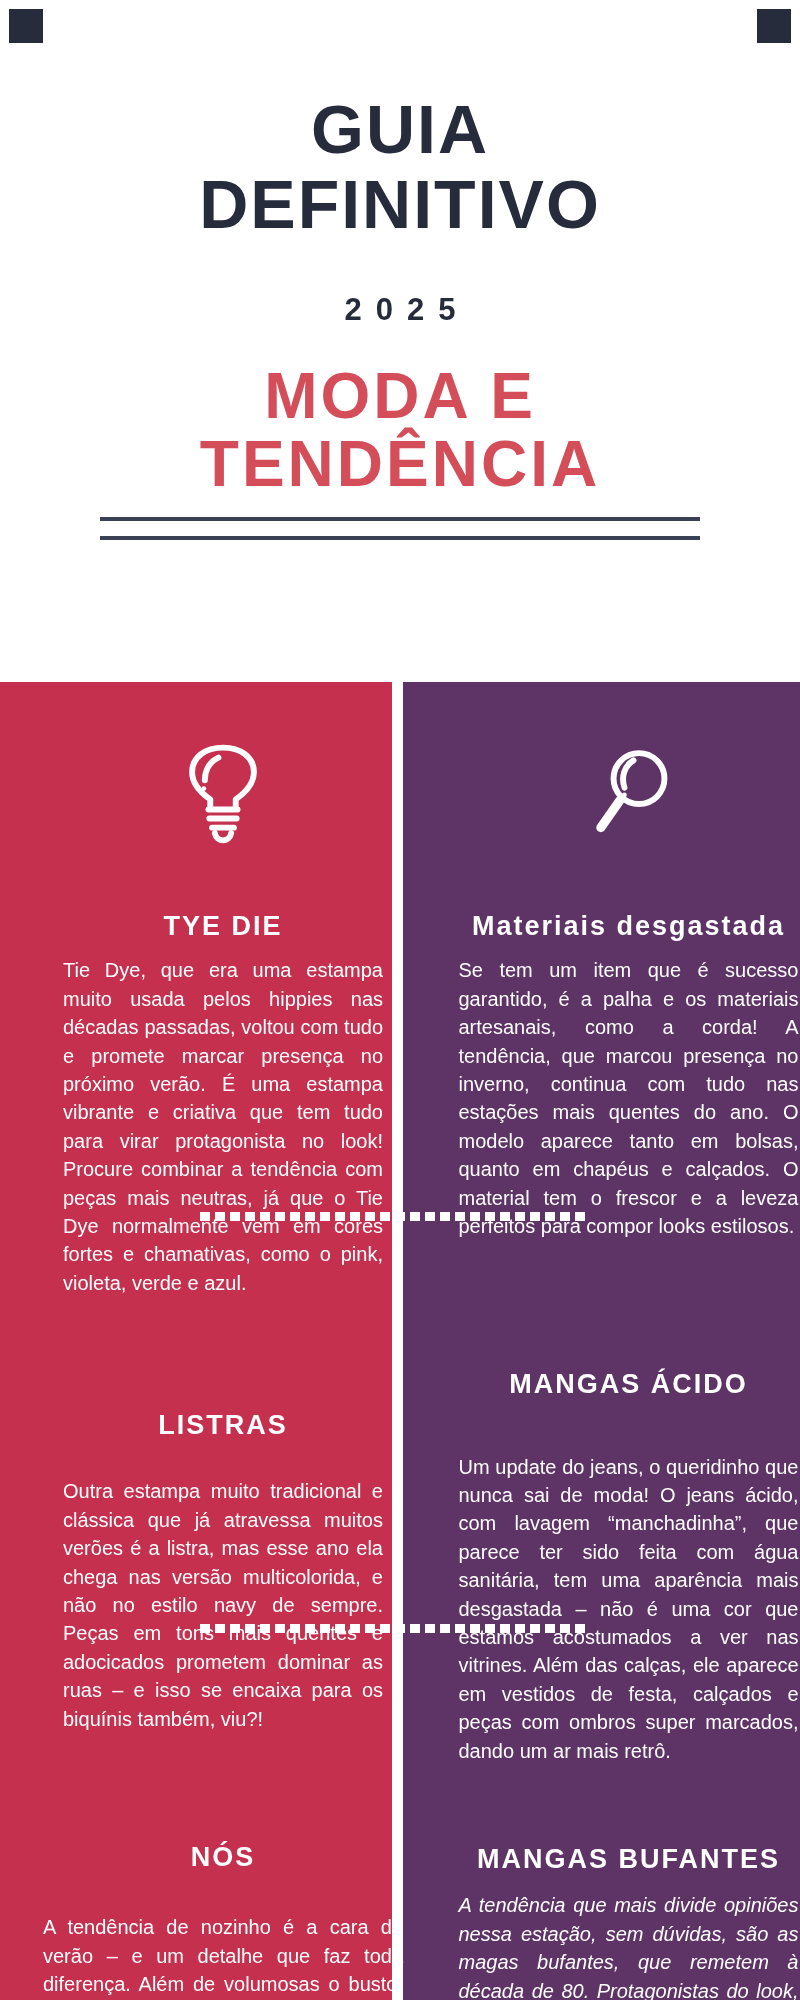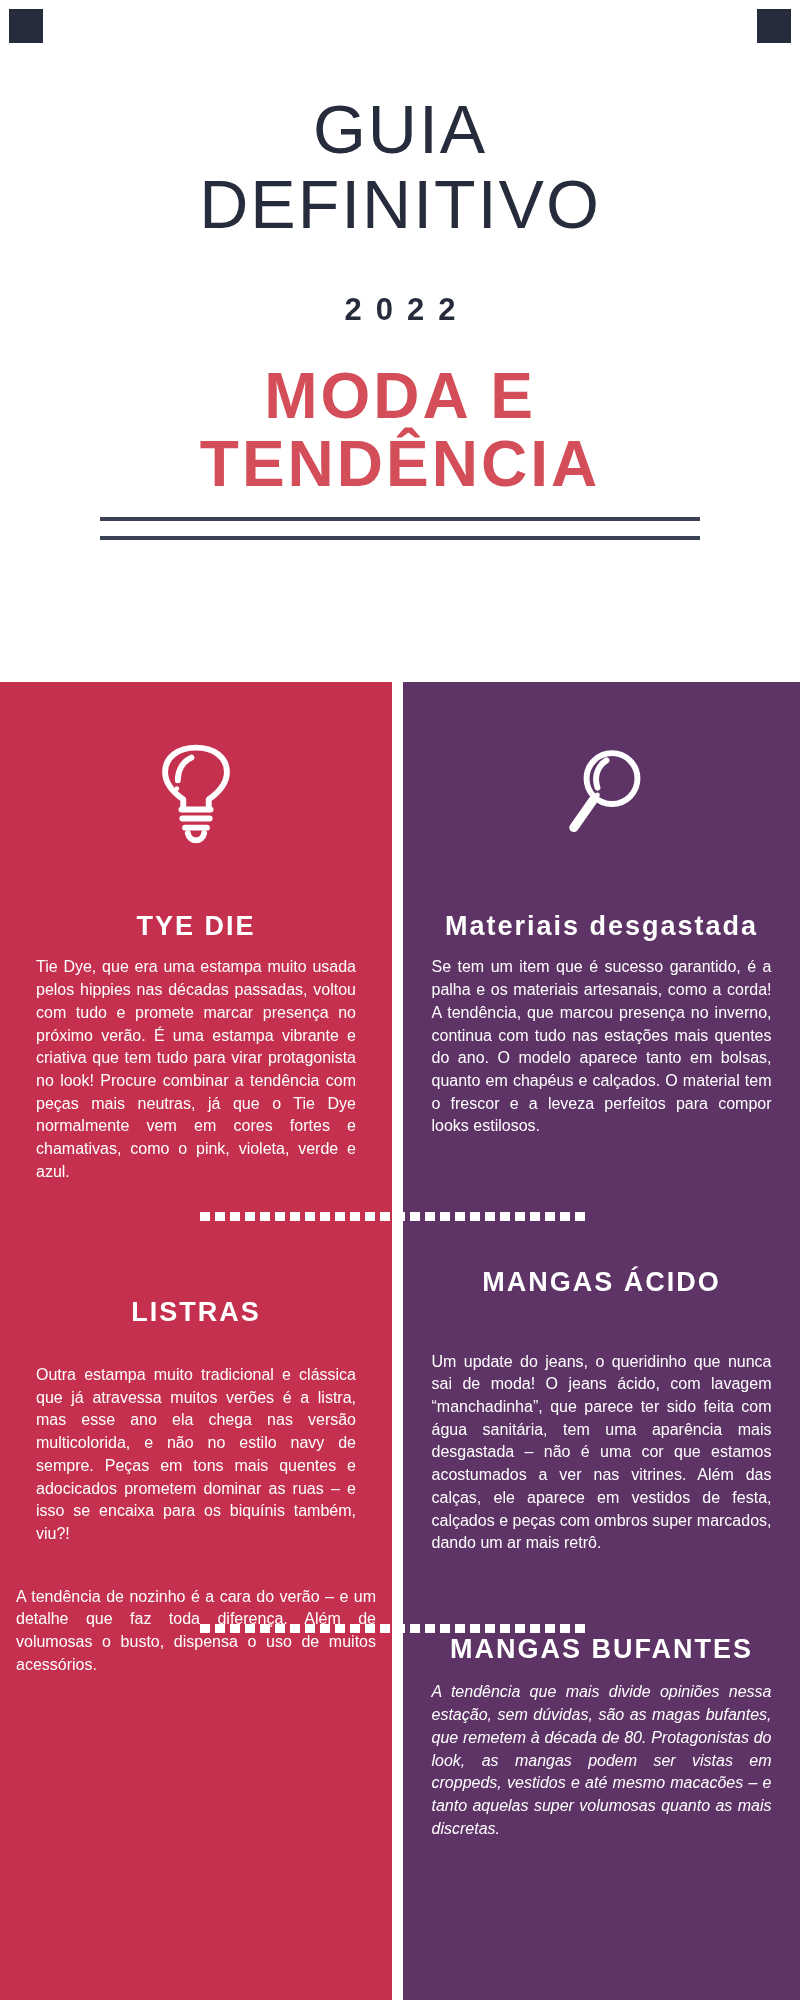--- a/index.html
+++ b/index.html
@@ -10,21 +10,21 @@
   }
   
   .corner{position:absolute;top:9px;width:34px;height:34px;background:#272C3C;}
   .corner.left{left:9px;}
   .corner.right{right:9px;}
 
   
   .header{position:absolute;top:0;left:0;width:800px;text-align:center;}
   .main-title{
     margin:92px auto 0;max-width:560px;
-    font-size:68px;font-weight:400;line-height:1.1;letter-spacing:2px;
+    font-size:68px;font-weight:700;line-height:1.1;letter-spacing:2px;
     color:#272C3C;
   }
   .year{
     margin:50px auto 0;
     font-size:31px;font-weight:600;letter-spacing:14px;text-indent:14px;
     color:#272C3C;
   }
   .sub-title{
     margin:34px auto 0;max-width:560px;
     font-size:64px;font-weight:800;line-height:1.07;letter-spacing:3px;
@@ -37,40 +37,40 @@
     font-size:47px;font-weight:500;letter-spacing:2px;line-height:1.1;
     white-space:nowrap;
   }
   .tagline .squeeze{display:inline-block;transform:scaleX(0.74);transform-origin:50% 50%;}
 
   
   .split-section{
     position:absolute;top:682px;left:0;width:800px;height:1318px;
     background:linear-gradient(90deg,#C5304E 0,#C5304E 392px,#ffffff 392px,#ffffff 403px,#5E3366 403px,#5E3366 800px);
   }
-  .col{position:absolute;top:0;height:100%;text-align:center;color:#ffffff;}
+  .col{position:absolute;top:0;height:100%;text-align:center;color:#ffffff;padding-left:27px;}
   .col.left{left:0;width:392px;}
   .col.right{left:403px;width:397px;}
 
   .icon-wrap{margin:62px auto 0;width:110px;height:100px;}
   .icon-wrap svg{width:100%;height:100%;}
 
   .topic-title{
     margin:66px auto 0;
     font-size:27px;font-weight:600;letter-spacing:2px;line-height:1.2;
     color:#ffffff;
   }
   .topic-title.row2-left{margin-top:112px;}
   .topic-title.row2-right{margin-top:128px;}
   .topic-title.row3-left{margin-top:108px;}
   .topic-title.row3-right{margin-top:78px;}
 
   .topic-text{
     margin:14px auto 0;width:320px;
-    font-size:16px;font-weight:500;line-height:1.42;
+    font-size:20px;font-weight:500;line-height:1.42;
     text-align:justify;color:#ffffff;
   }
   .col.right .topic-text{width:340px;}
   .topic-text.row2{margin-top:36px;}
   .topic-text.row2.right-p{margin-top:52px;}
   .topic-text.row3{margin-top:40px;}
   .topic-text.row3.right-p{margin-top:16px;font-style:italic;}
   .topic-text.wide{width:360px;}
 
   .divider{
@@ -83,21 +83,21 @@
 </head>
 <body>
 
 <div class="page">
 
   <div class="corner left"></div>
   <div class="corner right"></div>
 
   <div class="header">
     <div class="main-title">GUIA DEFINITIVO</div>
-    <div class="year">2022</div>
+    <div class="year">2025</div>
     <div class="sub-title">MODA E TENDÊNCIA</div>
     <div class="rule top"></div>
     <div class="rule bottom"></div>
   </div>
 
   <div class="split-section">
 
     <div class="col left">
       <div class="icon-wrap">
         <svg viewBox="0 0 110 110" fill="none" stroke="#ffffff" stroke-width="6.5" stroke-linecap="round" stroke-linejoin="round">
@@ -109,20 +109,21 @@
           <path d="M35 40 C35 28 41 19 50 15"></path>
           <circle cx="34" cy="49" r="2.6" fill="#ffffff" stroke="none"></circle>
         </svg>
       </div>
       <div class="topic-title">TYE DIE</div>
       <p class="topic-text">Tie Dye, que era uma estampa muito usada pelos hippies nas décadas passadas, voltou com tudo e promete marcar presença no próximo verão. É uma estampa vibrante e criativa que tem tudo para virar protagonista no look! Procure combinar a tendência com peças mais neutras, já que o Tie Dye normalmente vem em cores fortes e chamativas, como o pink, violeta, verde e azul.</p>
 
       <div class="topic-title row2-left">LISTRAS</div>
       <p class="topic-text row2">Outra estampa muito tradicional e clássica que já atravessa muitos verões é a listra, mas esse ano ela chega nas versão multicolorida, e não no estilo navy de sempre. Peças em tons mais quentes e adocicados prometem dominar as ruas – e isso se encaixa para os biquínis também, viu?!</p>
 
+      <div class="topic-title row3-left">NÓS</div>
       <p class="topic-text row3 wide">A tendência de nozinho é a cara do verão – e um detalhe que faz toda diferença. Além de volumosas o busto, dispensa o uso de muitos acessórios.</p>
     </div>
 
     <div class="col right">
       <div class="icon-wrap">
         <svg viewBox="0 0 110 110" fill="none" stroke="#ffffff" stroke-width="6.5" stroke-linecap="round" stroke-linejoin="round">
           <circle cx="66" cy="38" r="28"></circle>
           <line x1="45" y1="62" x2="24" y2="92" stroke-width="10"></line>
           <path d="M50 48 C46 36 50 24 60 18"></path>
           <circle cx="50" cy="56" r="2.6" fill="#ffffff" stroke="none"></circle>

